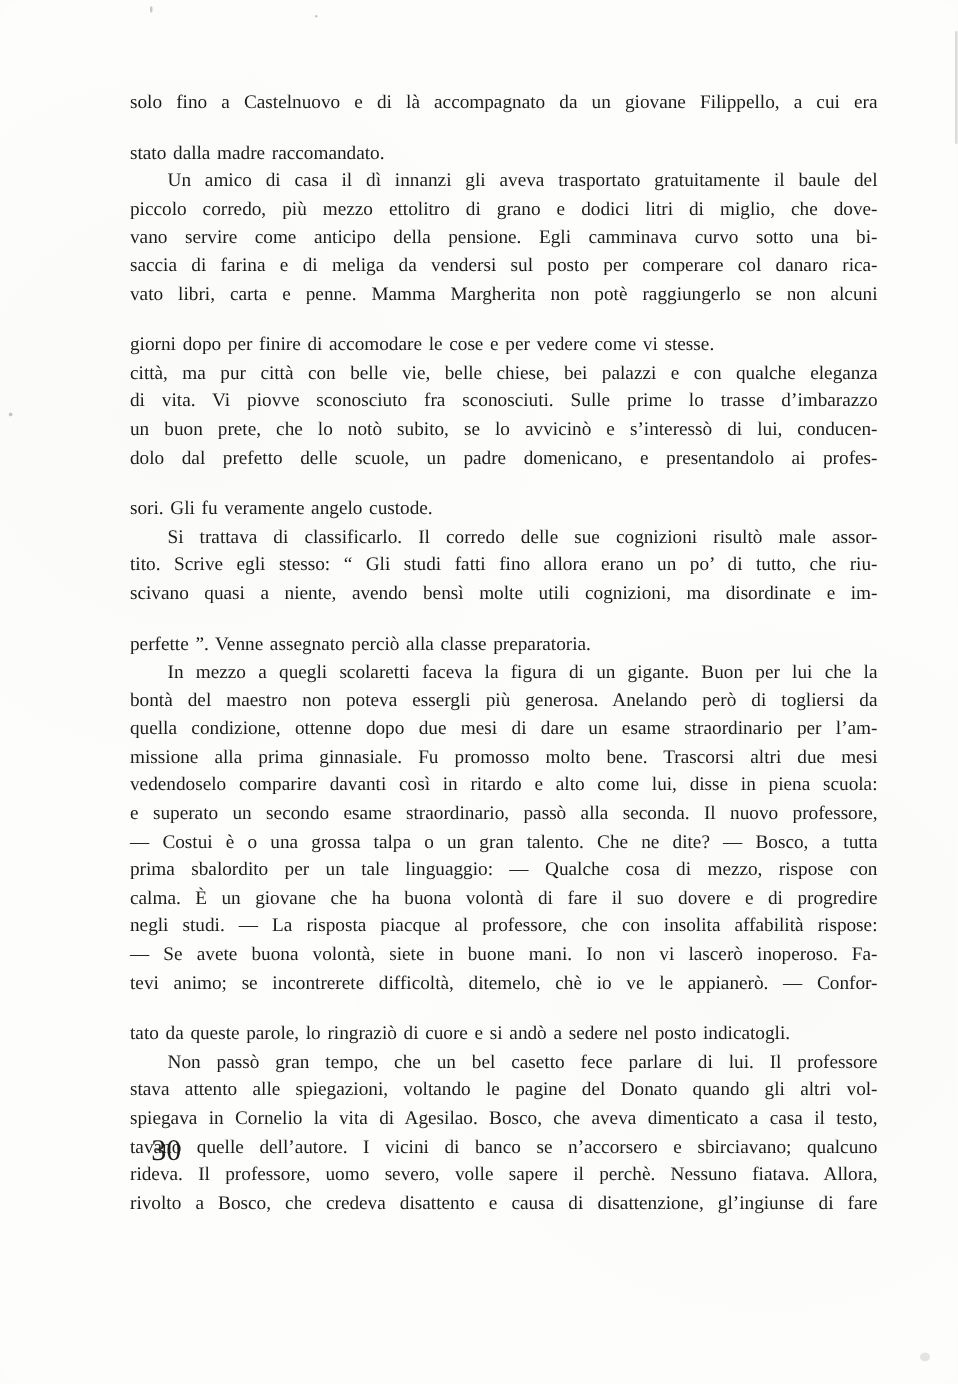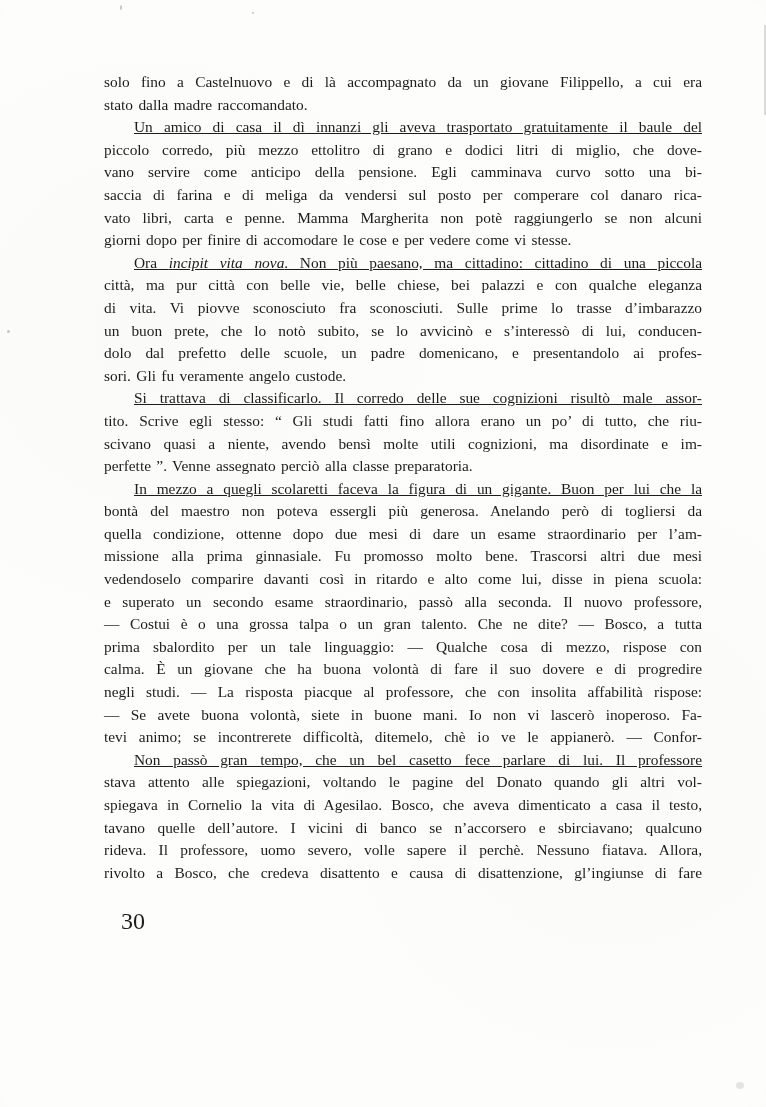--- a/index.html
+++ b/index.html
@@ -32,24 +32,24 @@
     font-size: 15.4px;
     line-height: 22.6px;
     word-spacing: 1.5px;
   }
   .line {
     text-align: justify;
     text-align-last: justify;
   }
   .line.last {
     text-align-last: left;
+    margin-top: 18px;
   }
   .line.indent {
     text-indent: 30px;
-    text-decoration: underline;
   }
   .italic {
     font-style: italic;
   }
   .page-number {
     position: absolute;
     left: 121px;
     top: 908px;
     font-size: 24px;
     line-height: 26px;
@@ -79,21 +79,20 @@
 <div class="page">
   <main class="text-block">
       <div class="line"><span>solo fino a Castelnuovo e di là accompagnato da un giovane Filippello, a cui era</span></div>
       <div class="line last"><span>stato dalla madre raccomandato.</span></div>
       <div class="line indent"><span>Un amico di casa il dì innanzi gli aveva trasportato gratuitamente il baule del</span></div>
       <div class="line"><span>piccolo corredo, più mezzo ettolitro di grano e dodici litri di miglio, che dove-</span></div>
       <div class="line"><span>vano servire come anticipo della pensione. Egli camminava curvo sotto una bi-</span></div>
       <div class="line"><span>saccia di farina e di meliga da vendersi sul posto per comperare col danaro rica-</span></div>
       <div class="line"><span>vato libri, carta e penne. Mamma Margherita non potè raggiungerlo se non alcuni</span></div>
       <div class="line last"><span>giorni dopo per finire di accomodare le cose e per vedere come vi stesse.</span></div>
-      <div class="line indent"><span>Ora </span><span class="italic">incipit vita nova</span><span>. Non più paesano, ma cittadino: cittadino di una piccola</span></div>
       <div class="line"><span>città, ma pur città con belle vie, belle chiese, bei palazzi e con qualche eleganza</span></div>
       <div class="line"><span>di vita. Vi piovve sconosciuto fra sconosciuti. Sulle prime lo trasse d’imbarazzo</span></div>
       <div class="line"><span>un buon prete, che lo notò subito, se lo avvicinò e s’interessò di lui, conducen-</span></div>
       <div class="line"><span>dolo dal prefetto delle scuole, un padre domenicano, e presentandolo ai profes-</span></div>
       <div class="line last"><span>sori. Gli fu veramente angelo custode.</span></div>
       <div class="line indent"><span>Si trattava di classificarlo. Il corredo delle sue cognizioni risultò male assor-</span></div>
       <div class="line"><span>tito. Scrive egli stesso: “ Gli studi fatti fino allora erano un po’ di tutto, che riu-</span></div>
       <div class="line"><span>scivano quasi a niente, avendo bensì molte utili cognizioni, ma disordinate e im-</span></div>
       <div class="line last"><span>perfette ”. Venne assegnato perciò alla classe preparatoria.</span></div>
       <div class="line indent"><span>In mezzo a quegli scolaretti faceva la figura di un gigante. Buon per lui che la</span></div>
@@ -101,20 +100,21 @@
       <div class="line"><span>quella condizione, ottenne dopo due mesi di dare un esame straordinario per l’am-</span></div>
       <div class="line"><span>missione alla prima ginnasiale. Fu promosso molto bene. Trascorsi altri due mesi</span></div>
       <div class="line"><span>vedendoselo comparire davanti così in ritardo e alto come lui, disse in piena scuola:</span></div>
       <div class="line"><span>e superato un secondo esame straordinario, passò alla seconda. Il nuovo professore,</span></div>
       <div class="line"><span>— Costui è o una grossa talpa o un gran talento. Che ne dite? — Bosco, a tutta</span></div>
       <div class="line"><span>prima sbalordito per un tale linguaggio: — Qualche cosa di mezzo, rispose con</span></div>
       <div class="line"><span>calma. È un giovane che ha buona volontà di fare il suo dovere e di progredire</span></div>
       <div class="line"><span>negli studi. — La risposta piacque al professore, che con insolita affabilità rispose:</span></div>
       <div class="line"><span>— Se avete buona volontà, siete in buone mani. Io non vi lascerò inoperoso. Fa-</span></div>
       <div class="line"><span>tevi animo; se incontrerete difficoltà, ditemelo, chè io ve le appianerò. — Confor-</span></div>
+      <div class="line last"><span>tato da queste parole, lo ringraziò di cuore e si andò a sedere nel posto indicatogli.</span></div>
       <div class="line indent"><span>Non passò gran tempo, che un bel casetto fece parlare di lui. Il professore</span></div>
       <div class="line"><span>stava attento alle spiegazioni, voltando le pagine del Donato quando gli altri vol-</span></div>
       <div class="line"><span>spiegava in Cornelio la vita di Agesilao. Bosco, che aveva dimenticato a casa il testo,</span></div>
       <div class="line"><span>tavano quelle dell’autore. I vicini di banco se n’accorsero e sbirciavano; qualcuno</span></div>
       <div class="line"><span>rideva. Il professore, uomo severo, volle sapere il perchè. Nessuno fiatava. Allora,</span></div>
       <div class="line"><span>rivolto a Bosco, che credeva disattento e causa di disattenzione, gl’ingiunse di fare</span></div>
     </main>
   <div class="page-number">30</div>
   <span class="speck s1"></span>
   <span class="speck s2"></span>

